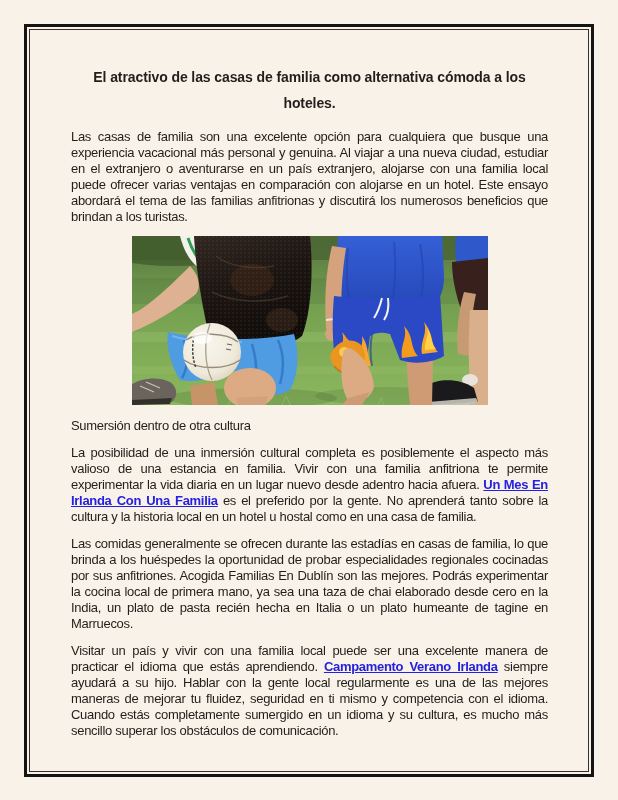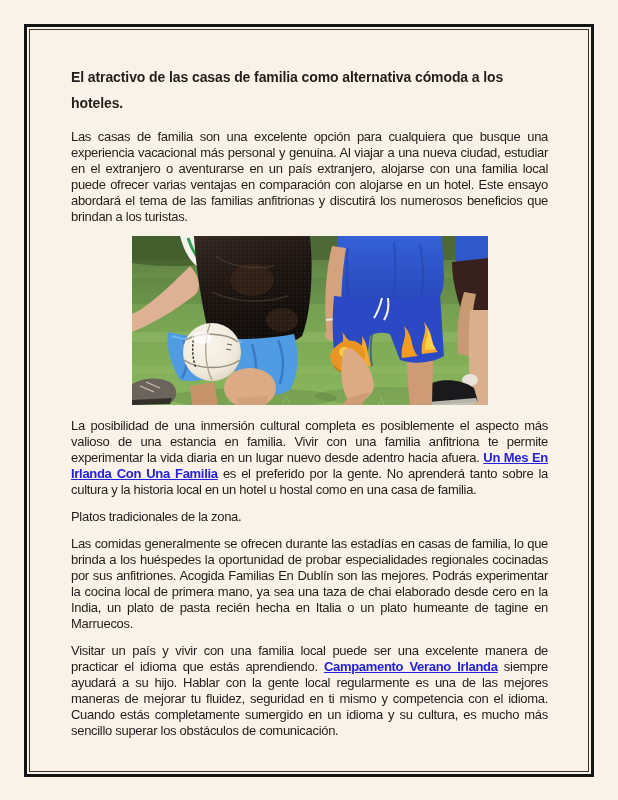--- a/index.html
+++ b/index.html
@@ -10,21 +10,21 @@
   }
   .page-outer{
     position:absolute;left:24px;top:24px;width:570px;height:753px;
     box-sizing:border-box;border:3px solid #141414;background:#f8f2e8;
   }
   .page-inner{
     position:absolute;inset:2px;border:1px solid #35302a;
     box-sizing:border-box;padding:34px 40px 0 41px;overflow:hidden;
   }
   .doc-title{
-    margin:0 0 13px 0;
+    margin:0 0 13px 0;text-align:center;
     font-size:14px;line-height:26px;font-weight:700;color:#221e1b;
     letter-spacing:-0.1px;
   }
   .body{
     margin:0 0 11px 0;color:#221e1b;
     font-size:13px;line-height:16px;letter-spacing:-0.3px;
     text-align:justify;
   }
   .heading{text-align:left;}
   .photo-figure{margin:1px 0 13px 0;text-align:center;}
@@ -151,21 +151,21 @@
           <path d="M95,108 l5,1 M94,113 l5,1" stroke="#6a6252" stroke-width="1.2"></path>
           <ellipse cx="70" cy="102" rx="10" ry="6" fill="#ffffff" opacity="0.75"></ellipse>
         </g>
 
         <g stroke="#9dc46f" stroke-width="1" opacity="0.55">
           <path d="M150,169 l4,-9 M158,169 l-3,-8 M246,169 l4,-8 M252,169 l-3,-7 M96,169 l3,-7"></path>
         </g>
       </svg>
     </figure>
 
+    <p class="body heading">Sumersión dentro de otra cultura</p>
     <p class="body"><span>La posibilidad de una inmersión cultural completa es posiblemente el aspecto más valioso de una estancia en familia. Vivir con una familia anfitriona te permite experimentar la vida diaria en un lugar nuevo desde adentro hacia afuera. </span><a class="doc-link" href="#">Un Mes En Irlanda Con Una Familia</a><span> es el preferido por la gente. No aprenderá tanto sobre la cultura y la historia local en un hotel u hostal como en una casa de familia.</span></p>
 
-    <p class="body heading">Platos tradicionales de la zona.</p>
     <p class="body">Las comidas generalmente se ofrecen durante las estadías en casas de familia, lo que brinda a los huéspedes la oportunidad de probar especialidades regionales cocinadas por sus anfitriones. Acogida Familias En Dublín son las mejores. Podrás experimentar la cocina local de primera mano, ya sea una taza de chai elaborado desde cero en la India, un plato de pasta recién hecha en Italia o un plato humeante de tagine en Marruecos.</p>
 
     <p class="body"><span>Visitar un país y vivir con una familia local puede ser una excelente manera de practicar el idioma que estás aprendiendo. </span><a class="doc-link" href="#">Campamento Verano Irlanda</a><span> siempre ayudará a su hijo. Hablar con la gente local regularmente es una de las mejores maneras de mejorar tu fluidez, seguridad en ti mismo y competencia con el idioma. Cuando estás completamente sumergido en un idioma y su cultura, es mucho más sencillo superar los obstáculos de comunicación.</span></p>
 
   </div>
 </div>
 
 </body></html>

